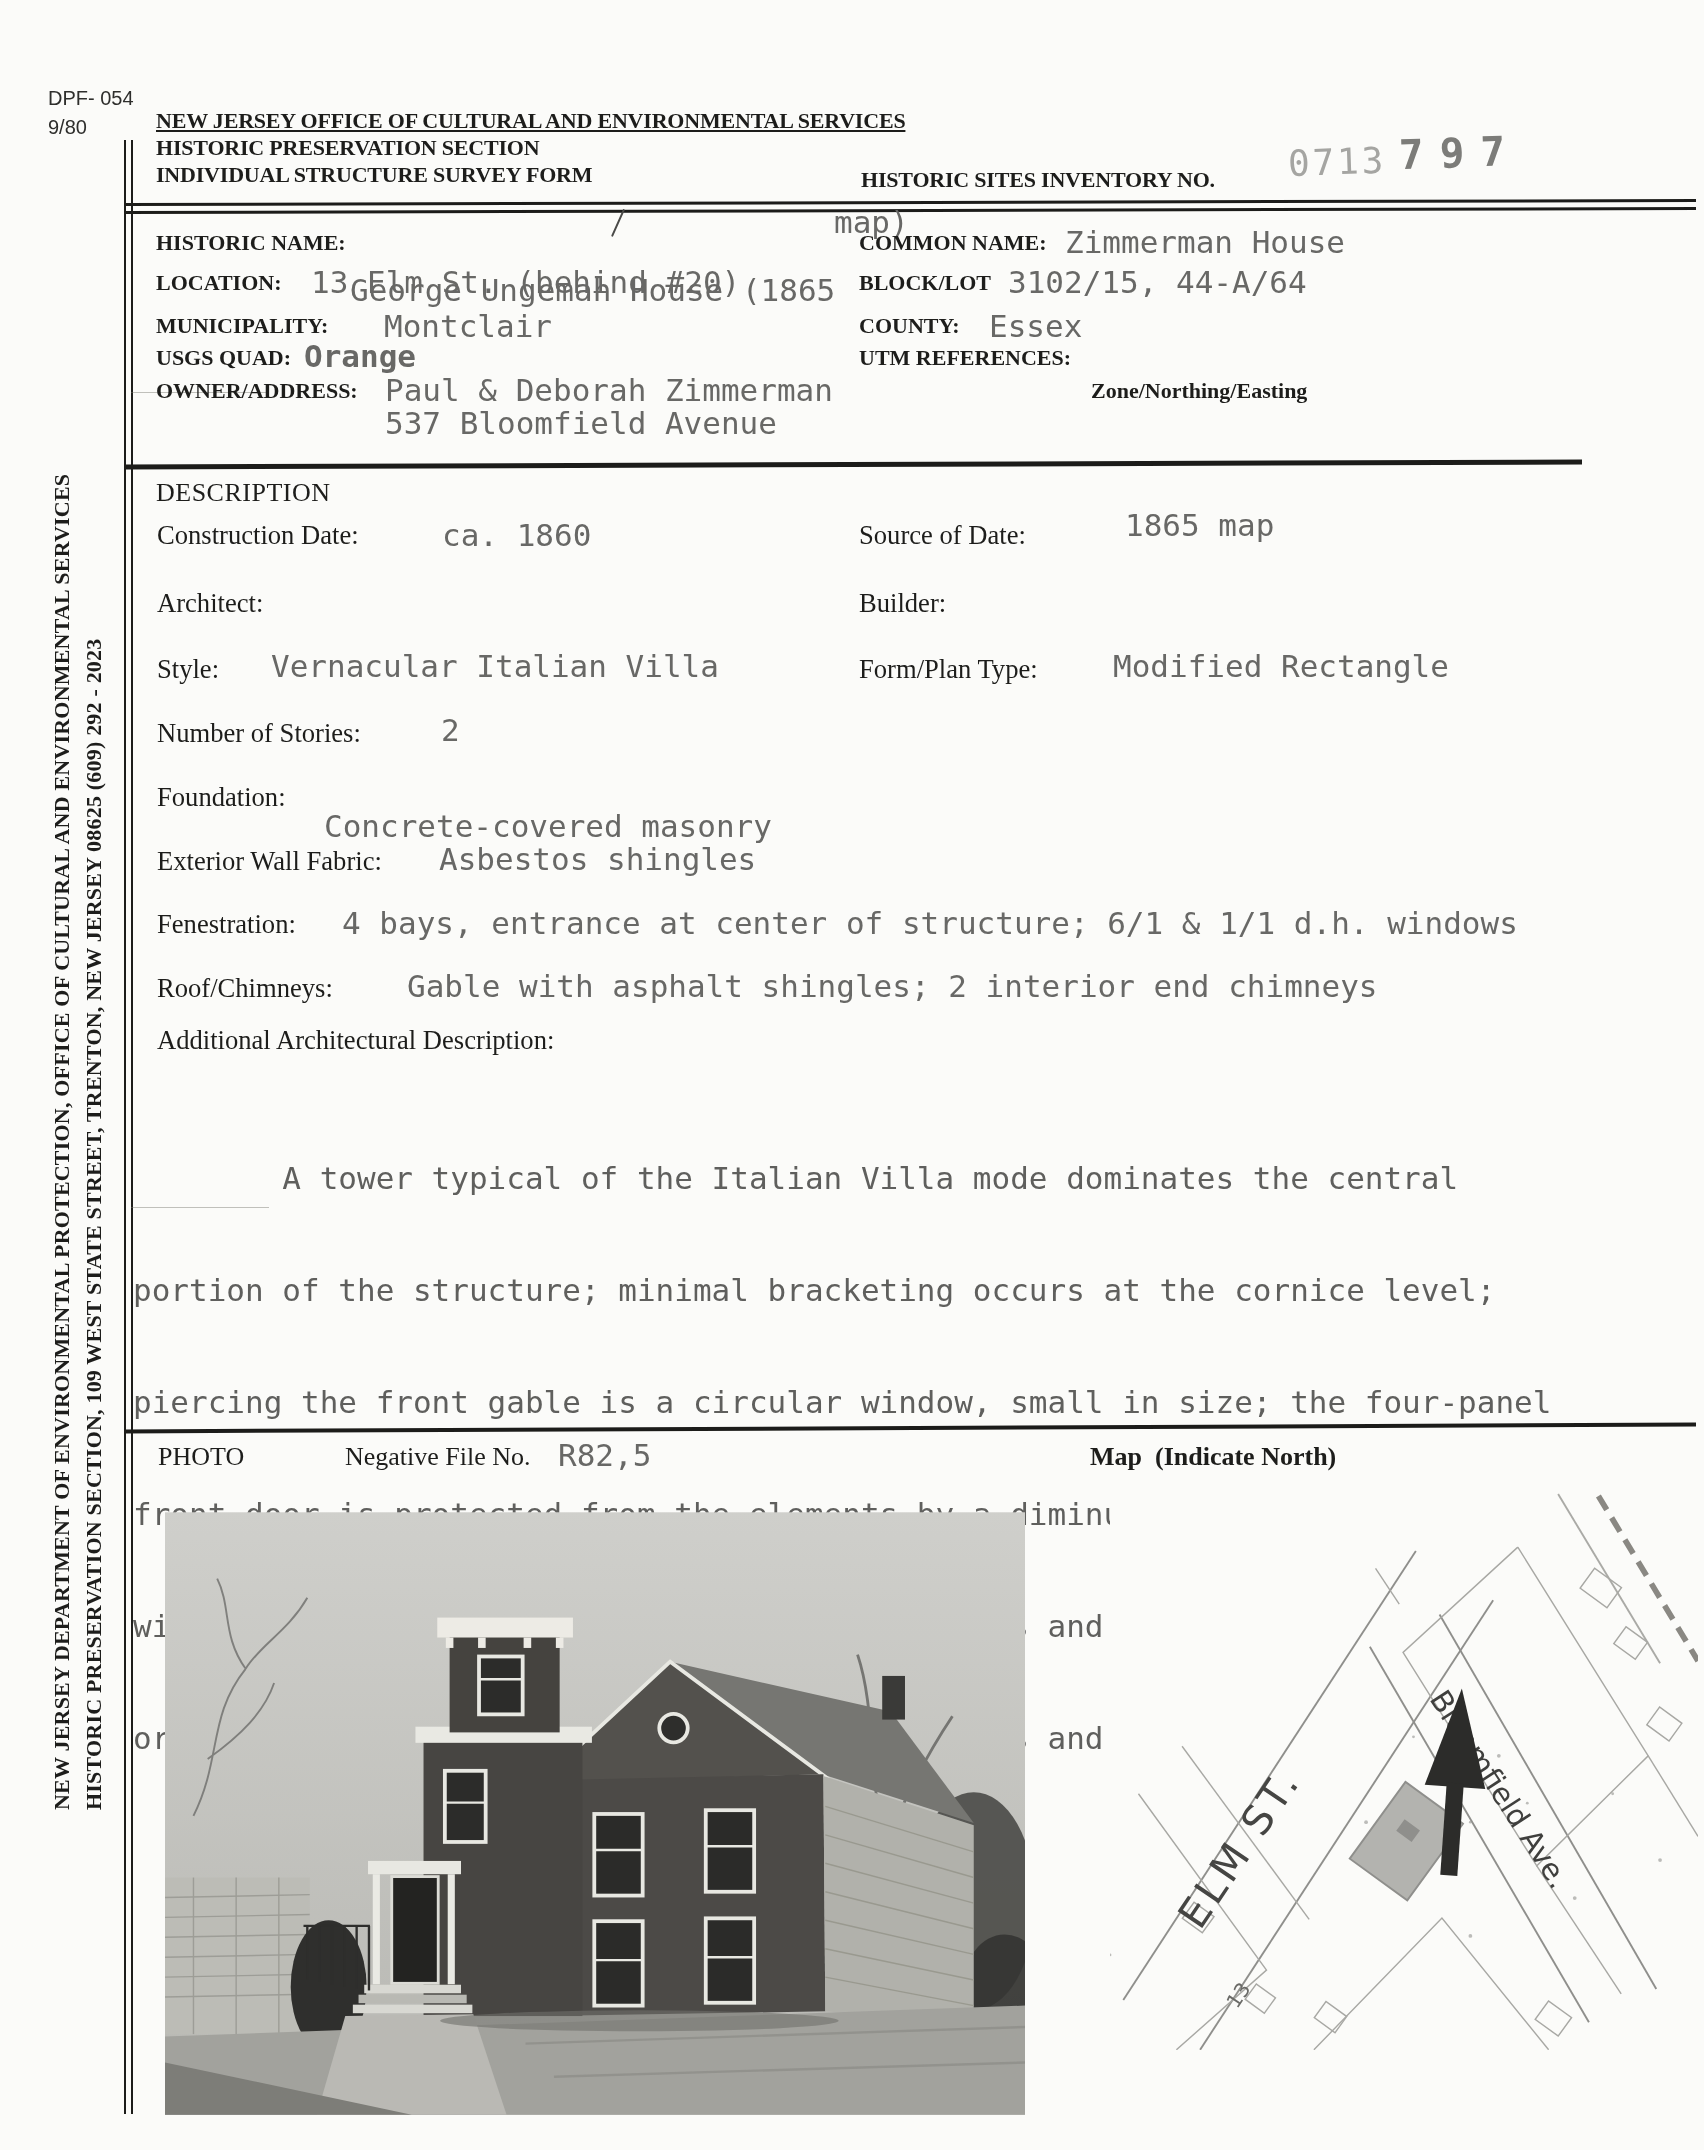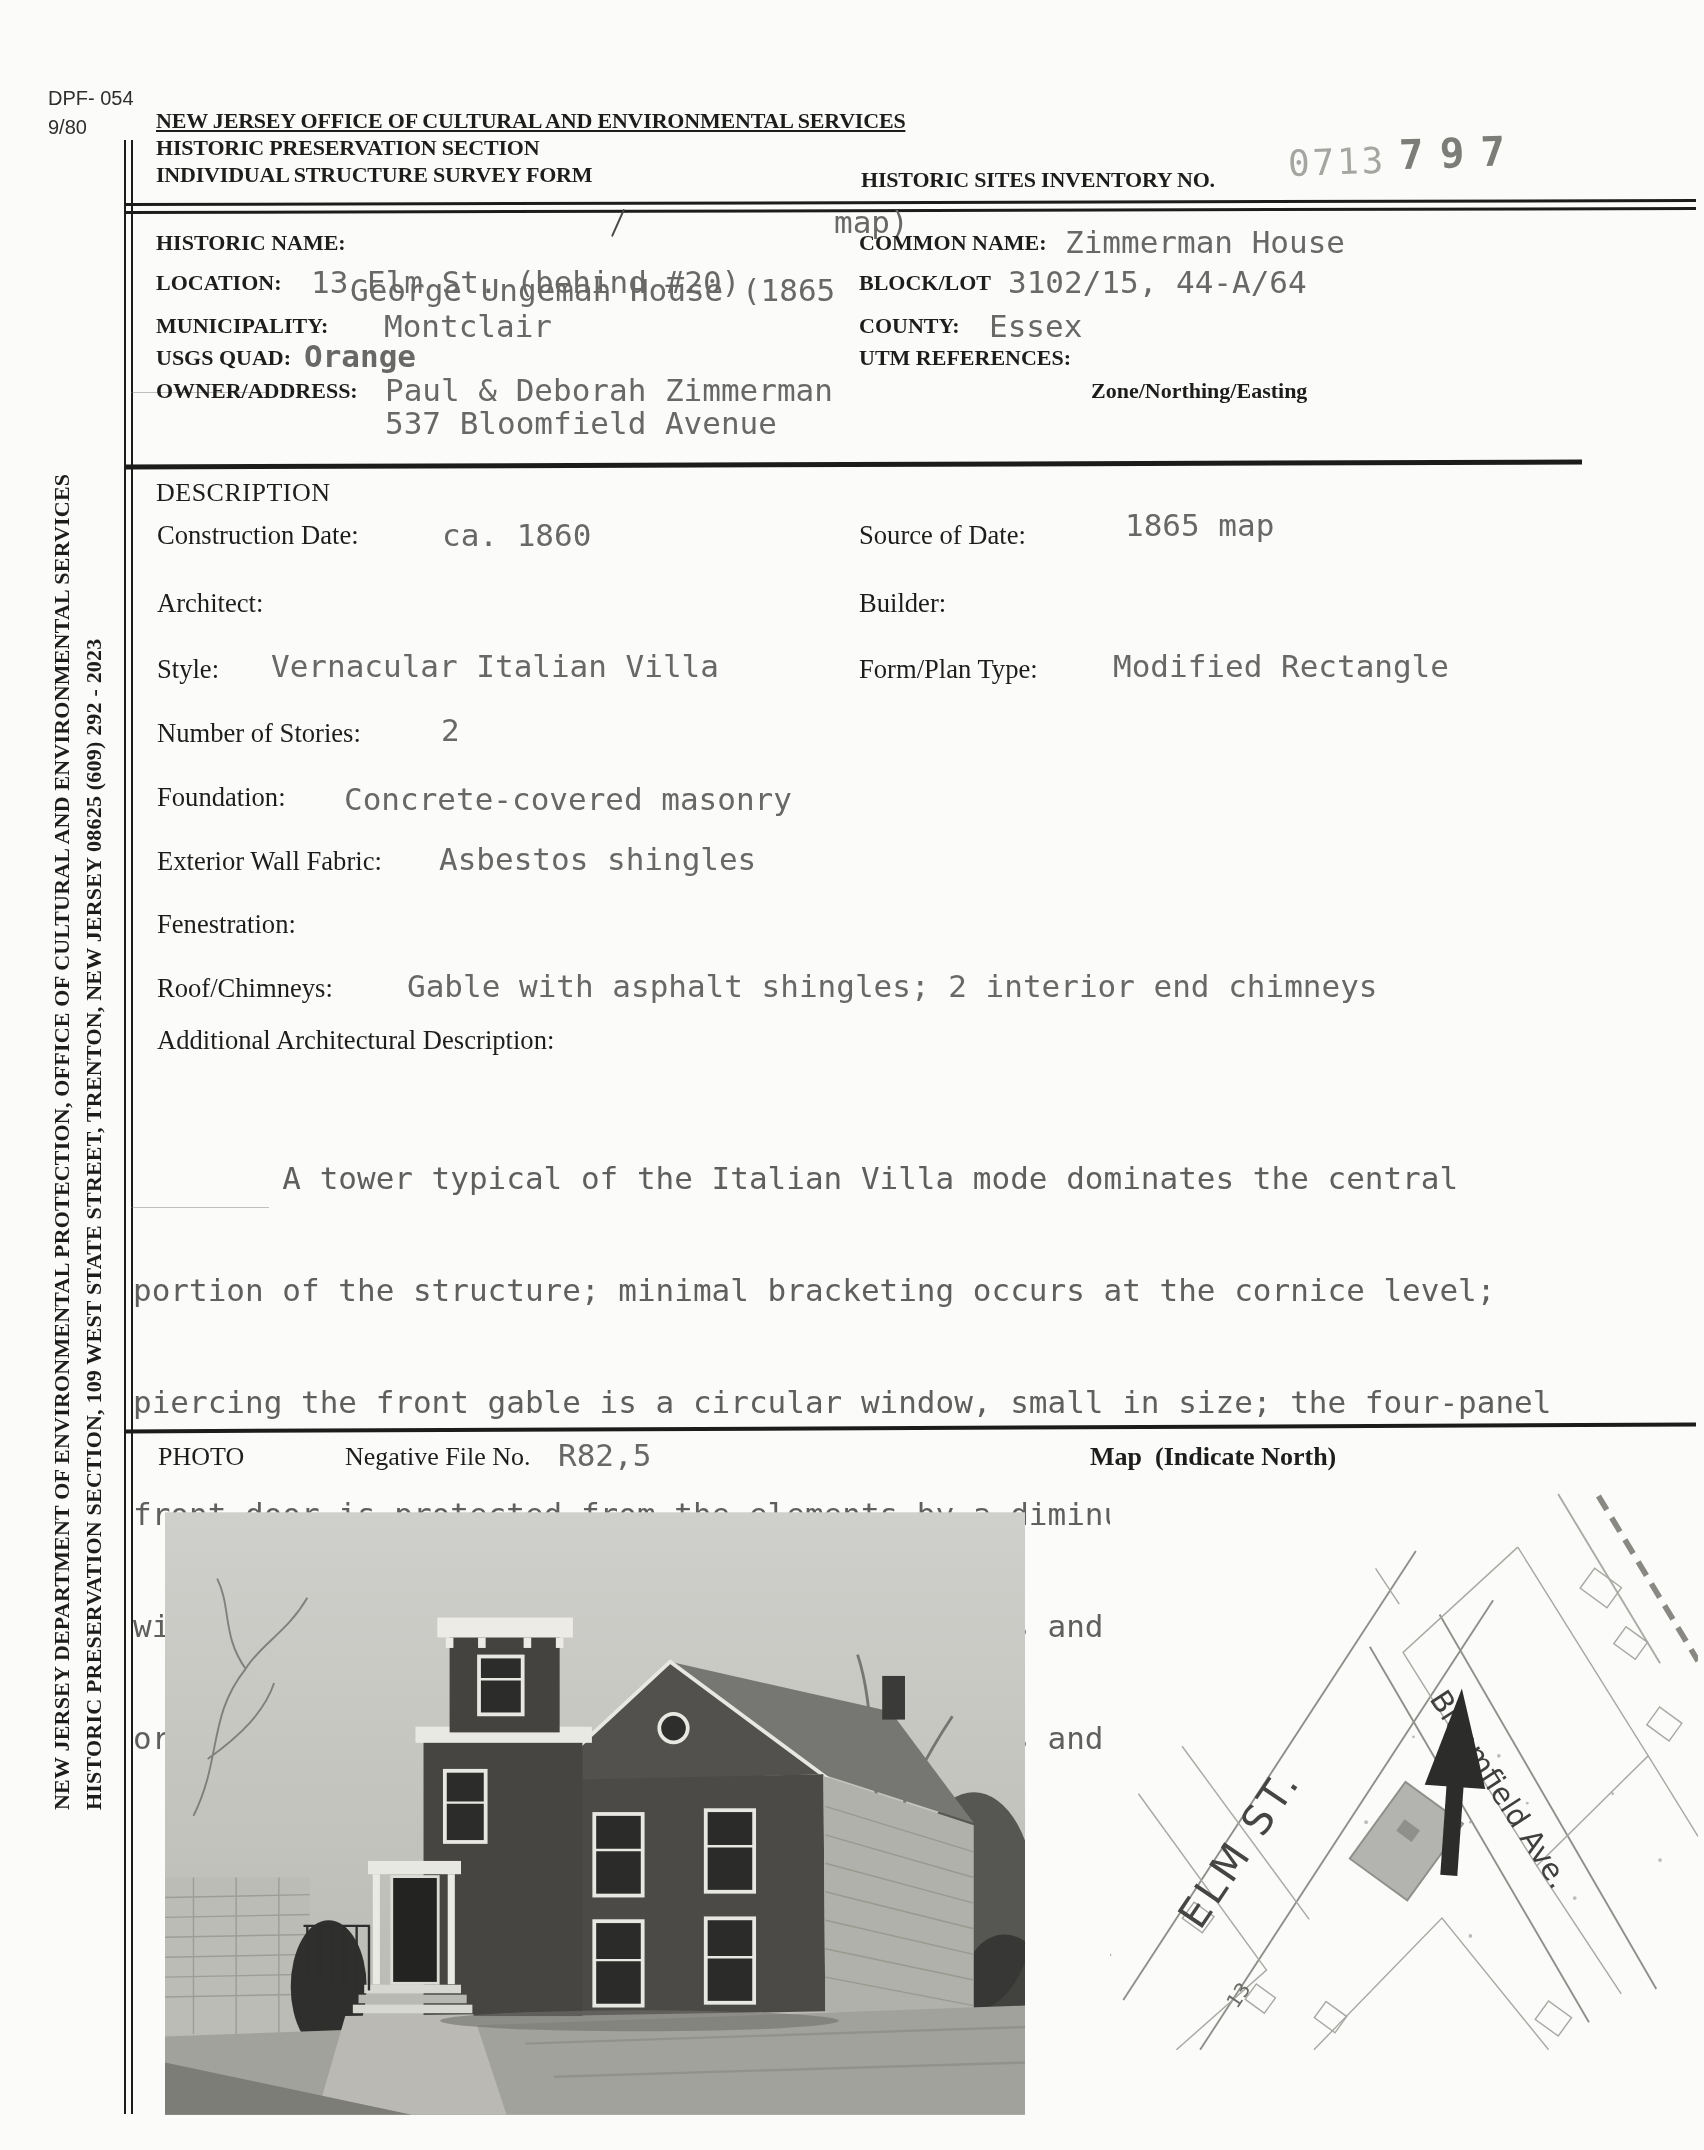--- a/index.html
+++ b/index.html
@@ -105,26 +105,27 @@
   <div class="abs dlbl" style="left:157px;top:654px;">Style:</div>
   <div class="abs typed" style="left:271px;top:648px;">Vernacular Italian Villa</div>
 
   <div class="abs dlbl" style="left:859px;top:654px;">Form/Plan Type:</div>
   <div class="abs typed" style="left:1113px;top:648px;">Modified Rectangle</div>
 
   <div class="abs dlbl" style="left:157px;top:718px;">Number of Stories:</div>
   <div class="abs typed" style="left:441px;top:712px;">2</div>
 
   <div class="abs dlbl" style="left:157px;top:782px;">Foundation:</div>
-  <div class="abs typed" style="left:324px;top:781px;margin-left:20px;">Concrete-covered masonry</div>
+  <div class="abs typed" style="left:324px;top:808px;">Concrete-covered masonry</div>
 
   <div class="abs dlbl" style="left:157px;top:846px;">Exterior Wall Fabric:</div>
   <div class="abs typed" style="left:439px;top:841px;">Asbestos shingles</div>
 
   <div class="abs dlbl" style="left:157px;top:909px;">Fenestration:</div>
+  <div class="abs typed" style="left:342px;top:905px;">4 bays, entrance at center of structure; 6/1 &amp; 1/1 d.h. windows</div>
 
   <div class="abs dlbl" style="left:157px;top:973px;">Roof/Chimneys:</div>
   <div class="abs typed" style="left:376px;top:968px;margin-left:31px;">Gable with asphalt shingles; 2 interior end chimneys</div>
 
   <div class="abs dlbl" style="left:157px;top:1025px;">Additional Architectural Description:</div>
 
   <div class="abs typed typedblock pre" style="left:133px;top:1086px;color:#5f5f5d;">
     <div>        A tower typical of the Italian Villa mode dominates the central</div>
     <div>portion of the structure; minimal bracketing occurs at the cornice level;</div>
     <div>piercing the front gable is a circular window, small in size; the four-panel</div>

